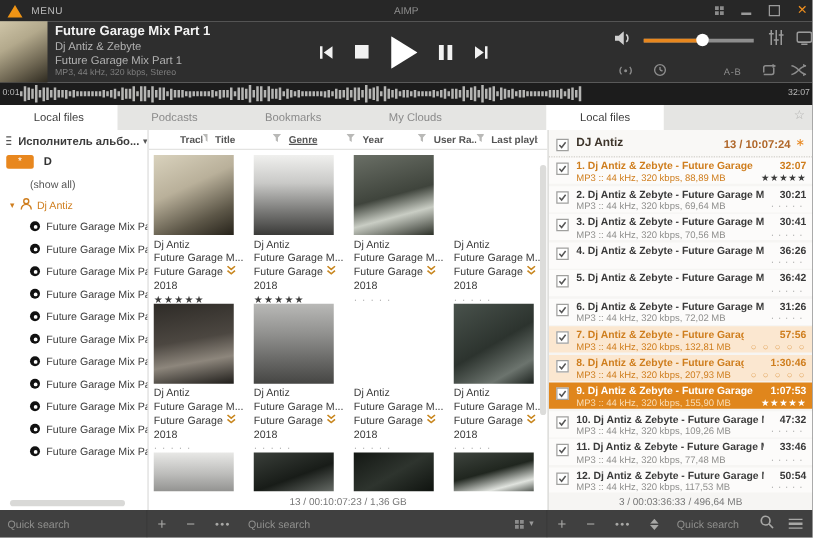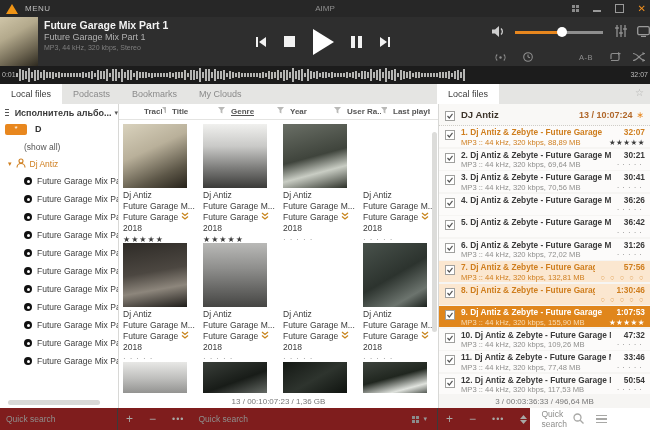--- a/index.html
+++ b/index.html
@@ -36,21 +36,21 @@
   .row2{position:absolute;left:0;top:31px;width:158px;display:flex;align-items:center;}
   .ab-lbl{color:#8d8d8d;font-size:7.5px;margin-left:46px;letter-spacing:.5px;}
   
   .wave{position:absolute;left:0;top:66px;width:650px;height:18px;background:#1c1c1c;}
   .wave-time{position:absolute;top:5px;color:#bdbdbd;font-size:7px;}
   .wt-l{left:2px;} .wt-r{right:2px;}
   .bars{position:absolute;left:16px;right:22px;top:0;height:18px;display:flex;align-items:center;gap:1px;overflow:hidden;}
   .bars i{width:2px;background:#b5b5b3;flex:none;}
   
   .tabbar{position:absolute;left:0;top:84px;width:650px;height:20px;background:#e5e5e3;display:flex;}
-  .tab{padding:0 11px;font-size:9px;color:#8a8a8a;display:flex;align-items:center;height:20px;}
+  .tab{padding:0 27px;font-size:9px;color:#8a8a8a;display:flex;align-items:center;height:20px;}
   .tab.active{background:#fff;color:#3c3c3c;}
   .tab-right-start{width:437px;flex:none;display:flex;}
   .fav-star{position:absolute;right:6px;top:3px;color:#b0b0ae;font-size:10px;}
   
   .content{position:absolute;left:0;top:104px;width:650px;height:304px;display:flex;}
   .lpanel{width:118px;flex:none;background:#fff;border-right:1px solid #d8d8d6;position:relative;overflow:hidden;}
   .mpanel{width:319px;flex:none;background:#fff;position:relative;overflow:hidden;}
   .rpanel{flex:1;background:#f6f5f3;position:relative;overflow:hidden;border-left:1px solid #d8d8d6;}
   
   .lp-head{display:flex;align-items:center;height:17px;padding-left:5px;}
@@ -120,21 +120,21 @@
   .prow.q .ptitle,.prow.q .pmeta,.prow.q .pdur{color:#cf7e1e;}
   .prow.hl{background:#fbe7d0;}
   .prow.hl .ptitle,.prow.hl .pmeta,.prow.hl .pdur{color:#cf7e1e;}
   .prow.hl .prate{color:#df9b4a;letter-spacing:1.5px;}
   .prow.now{background:#e0861c;}
   .prow.now .ptitle,.prow.now .pdur{color:#fff;}
   .prow.now .pmeta{color:#f8ddb6;}
   .prow.now .prate{color:#fff;}
   .r-status{position:absolute;left:0;right:0;bottom:2px;text-align:center;font-size:8px;color:#777;}
   
-  .bottom{position:absolute;left:0;top:408px;width:530px;height:22px;background:#7f1d1d;display:flex;align-items:center;}
+  .bottom{position:absolute;left:0;top:408px;width:650px;height:22px;background:#404040;display:flex;align-items:center;}
   .qsearch{color:#8f8f8d;font-size:8.5px;padding-left:6px;}
   .bdiv{width:1px;height:22px;background:#3a3a3a;flex:none;}
   .bbtn{color:#a8a8a6;font-size:12px;line-height:1;padding:0 8px;}
   .bbtn.sm{font-size:9px;letter-spacing:1px;}
   .b-left{width:117px;flex:none;}
   .b-mid{width:319px;flex:none;display:flex;align-items:center;height:22px;}
   .b-right{flex:1;display:flex;align-items:center;height:22px;}
   .viewmode{margin-left:auto;display:flex;align-items:center;gap:4px;padding-right:10px;}
   .caret-sm{color:#9a9a9a;font-size:7px;}
   .updown{display:flex;flex-direction:column;gap:1px;padding:0 8px;}
@@ -160,20 +160,21 @@
       <span class="wb-min"></span>
       <span class="wb-max"></span>
       <span class="wb wb-close">✕</span>
     </div>
   </div>
 
   <div class="player">
     <div class="cover-now"></div>
     <div class="trackinfo">
       <div class="ti-title">Future Garage Mix Part 1</div>
+      <div class="ti-artist">Dj Antiz &amp; Zebyte</div>
       <div class="ti-album">Future Garage Mix Part 1</div>
       <div class="ti-format">MP3, 44 kHz, 320 kbps, Stereo</div>
     </div>
     <div class="transport">
       <span>
         <svg width="12" height="12" viewBox="0 0 12 12">
             <rect x="1" y="1" width="2" height="10" fill="#f2f2f2"></rect>
             <polygon points="11,1 11,11 4,6" fill="#f2f2f2"></polygon>
           </svg>
         </span>
@@ -854,20 +855,21 @@
           </div>
 
           <div class="prow hl">
             <span class="cb">
               <svg width="8" height="8" viewBox="0 0 8 8">
                 <path d="M1.5 4 L3.3 6 L6.5 1.8" stroke="#555" stroke-width="1.2" fill="none"></path>
               </svg>
             </span>
             <div class="pmain">
               <div class="ptitle">8. Dj Antiz &amp; Zebyte - Future Garage Mix Part 9</div>
+              <div class="pmeta">MP3 :: 44 kHz, 320 kbps, 207,93 MB</div>
             </div>
             <div class="pright">
               <div class="pdur">1:30:46</div>
               <div class="prate circles">○ ○ ○ ○ ○</div>
             </div>
           </div>
 
           <div class="prow now">
             <span class="cb">
               <svg width="8" height="8" viewBox="0 0 8 8">

